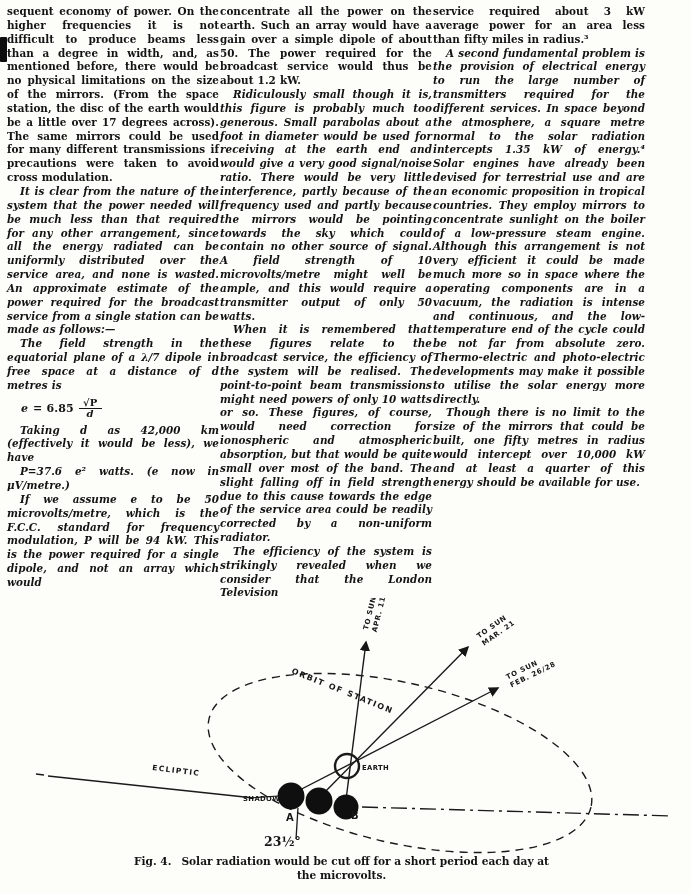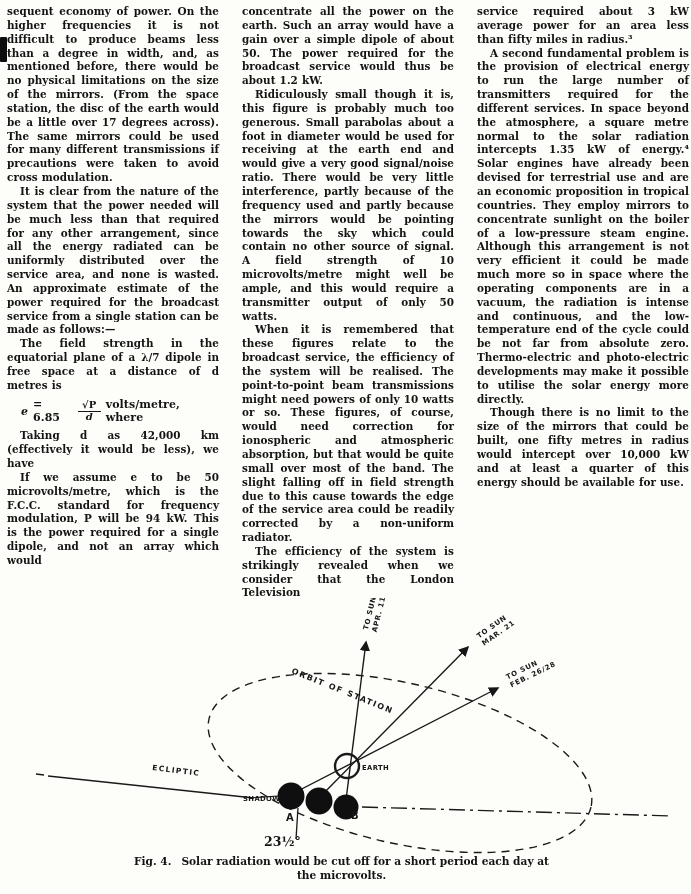--- a/index.html
+++ b/index.html
@@ -4,31 +4,31 @@
 <style>
   html,body{margin:0;padding:0;}
   body{
     width:691px;height:894px;position:relative;overflow:hidden;
     background:#fdfdfa;color:#141414;
     font-family:"DejaVu Serif", serif;
   }
   .ink-blot{position:absolute;left:0;top:37px;width:7px;height:25px;background:#0d0d0d;border-radius:1px;}
   .columns{
     position:absolute;top:5px;left:7px;right:6px;
-    display:flex;gap:23px;
+    display:flex;gap:1px;
   }
   .col{
     width:212px;flex:0 0 212px;
     font-size:10.4px;line-height:13.85px;
     text-align:justify;font-weight:700;
     letter-spacing:0.05px;
     word-spacing:0.4px;
   }
   .col p{margin:0;}
-  .col p.ind{text-indent:13px;}
+  .col p.ind{text-indent:13px;font-style:italic;}
   .equation{
     display:flex;align-items:center;gap:5px;
     margin:5px 0 4px 14px;font-size:11px;font-weight:700;
   }
   .equation .var{font-style:italic;}
   .frac{display:inline-flex;flex-direction:column;align-items:center;line-height:1.05;}
   .frac .num{padding:0 4px;font-size:10px;}
   .frac .den{border-top:1.2px solid #141414;padding:0 8px;font-size:10px;font-style:italic;}
   .figure-wrap{position:absolute;left:0;top:598px;width:691px;height:256px;}
   .figure-wrap svg{display:block;}
@@ -50,23 +50,23 @@
     <p>sequent economy of power. On the higher frequencies it is not difficult to produce beams less than a degree in width, and, as mentioned before, there would be no physical limitations on the size of the mirrors. (From the space station, the disc of the earth would be a little over 17 degrees across). The same mirrors could be used for many different transmissions if precautions were taken to avoid cross modulation.</p>
     <p class="ind">It is clear from the nature of the system that the power needed will be much less than that required for any other arrangement, since all the energy radiated can be uniformly distributed over the service area, and none is wasted. An approximate estimate of the power required for the broadcast service from a single station can be made as follows:—</p>
     <p class="ind">The field strength in the equatorial plane of a λ/7 dipole in free space at a distance of d metres is</p>
     <div class="equation">
       <span class="var">e</span>
       <span>= 6.85</span>
       <span class="frac">
         <span class="num">√P</span>
         <span class="den">d</span>
       </span>
-      <span>volts/metre, where</span>
     </div>
     <p class="ind">Taking d as 42,000 km (effectively it would be less), we have</p>
+    <p class="ind">P=37.6 e² watts. (e now in μV/metre.)</p>
     <p class="ind">If we assume e to be 50 microvolts/metre, which is the F.C.C. standard for frequency modulation, P will be 94 kW. This is the power required for a single dipole, and not an array which would</p>
   </div>
 
   <div class="col">
     <p>concentrate all the power on the earth. Such an array would have a gain over a simple dipole of about 50. The power required for the broadcast service would thus be about 1.2 kW.</p>
     <p class="ind">Ridiculously small though it is, this figure is probably much too generous. Small parabolas about a foot in diameter would be used for receiving at the earth end and would give a very good signal/noise ratio. There would be very little interference, partly because of the frequency used and partly because the mirrors would be pointing towards the sky which could contain no other source of signal. A field strength of 10 microvolts/metre might well be ample, and this would require a transmitter output of only 50 watts.</p>
     <p class="ind">When it is remembered that these figures relate to the broadcast service, the efficiency of the system will be realised. The point-to-point beam transmissions might need powers of only 10 watts or so. These figures, of course, would need correction for ionospheric and atmospheric absorption, but that would be quite small over most of the band. The slight falling off in field strength due to this cause towards the edge of the service area could be readily corrected by a non-uniform radiator.</p>
     <p class="ind">The efficiency of the system is strikingly revealed when we consider that the London Television</p>
   </div>
 

